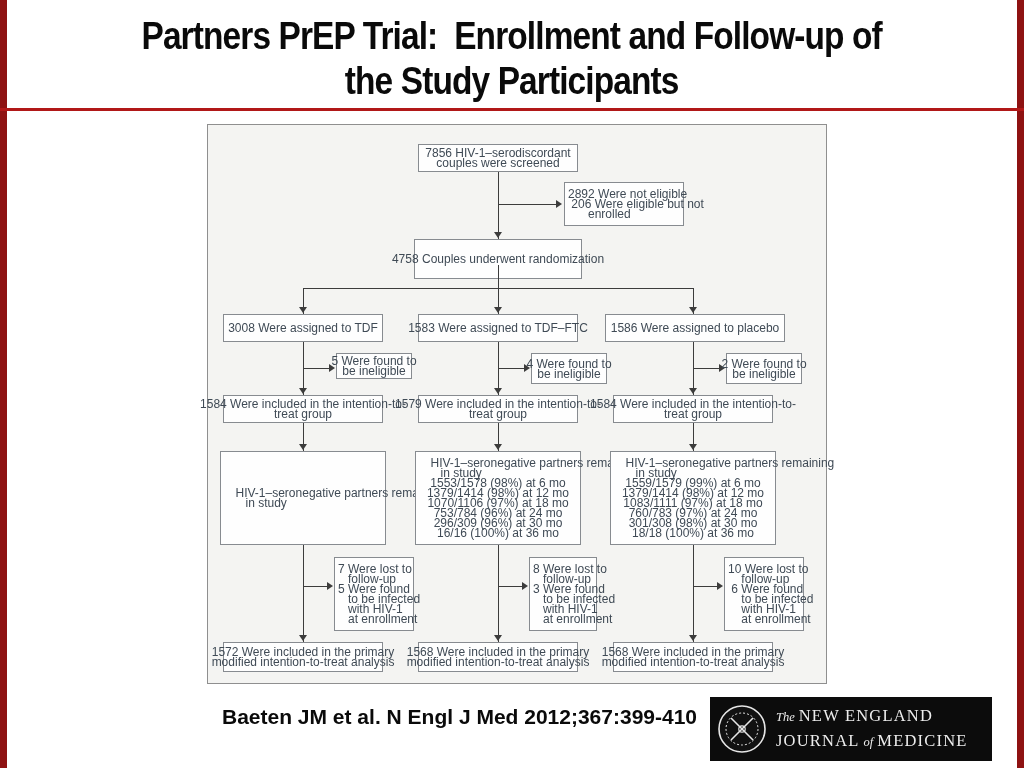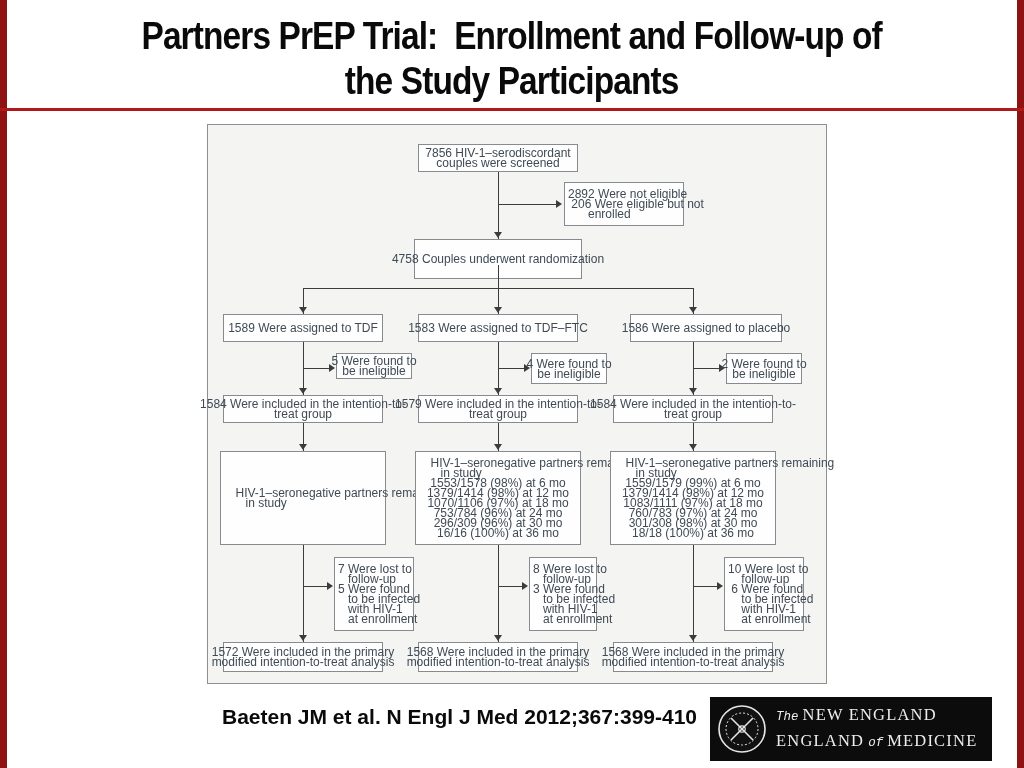--- a/index.html
+++ b/index.html
@@ -37,21 +37,21 @@
 
   
   .citation { position:absolute; left:222px; top:705px; font-size:21px; font-weight:bold;
               color:#0a0a0a; }
   .nejm { position:absolute; left:710px; top:697px; width:282px; height:64px;
           background:#0c0c0c; display:flex; align-items:center; }
   .seal { margin-left:7px; flex:0 0 auto; }
   .nejm-text { margin-left:9px; color:#ededed; font-family:"Liberation Serif", serif; }
   .nejm-row { line-height:23px; white-space:nowrap; }
   .nejm-caps { font-size:16.5px; letter-spacing:1.2px; }
-  .nejm-small { font-style:italic; font-size:12.5px; letter-spacing:0;font-family:Liberation Mono, monospace; }
+  .nejm-small { font-style:italic; font-size:12.5px; letter-spacing:0; }
 </style>
 </head>
 <body>
 
 <div class="stage">
 
   <div class="rail left"></div>
   <div class="rail right"></div>
 
   <div class="title-wrap">
@@ -110,21 +110,21 @@
     <div class="ad" style="left:481px;top:263px"></div>
     <div class="ln h" style="left:485px;top:243px;width:28px"></div>
     <div class="ar" style="left:511px;top:239px"></div>
     <div class="ln v" style="left:485px;top:298px;height:28px"></div>
     <div class="ad" style="left:481px;top:319px"></div>
     <div class="ln v" style="left:485px;top:420px;height:97px"></div>
     <div class="ad" style="left:481px;top:510px"></div>
     <div class="ln h" style="left:485px;top:461px;width:26px"></div>
     <div class="ar" style="left:509px;top:457px"></div>
 
-    <div class="box" style="left:15px;top:189px;width:160px;height:28px">1589 Were assigned to TDF</div>
+    <div class="box" style="left:15px;top:189px;width:160px;height:28px">3008 Were assigned to TDF</div>
     <div class="box" style="left:128px;top:228px;width:76px;height:26px">5 Were found to
 be ineligible</div>
     <div class="box" style="left:15px;top:270px;width:160px;height:28px">1584 Were included in the intention-to-
 treat group</div>
     <div class="box col" style="left:12px;top:326px;width:166px;height:94px">
       <div class="rem-head">HIV-1–seronegative partners remaining
    in study</div>
     </div>
     <div class="box pleft" style="left:126px;top:432px;width:80px;height:74px">7 Were lost to
    follow-up
@@ -152,21 +152,21 @@
     </div>
     <div class="box pleft" style="left:321px;top:432px;width:68px;height:74px">8 Were lost to
    follow-up
 3 Were found
    to be infected
    with HIV-1
    at enrollment</div>
     <div class="box" style="left:210px;top:517px;width:160px;height:30px">1568 Were included in the primary
 modified intention-to-treat analysis</div>
 
-    <div class="box" style="left:422px;top:189px;width:152px;height:28px">1586 Were assigned to placebo</div>
+    <div class="box" style="left:397px;top:189px;width:180px;height:28px">1586 Were assigned to placebo</div>
     <div class="box" style="left:518px;top:228px;width:76px;height:31px">2 Were found to
 be ineligible</div>
     <div class="box" style="left:405px;top:270px;width:160px;height:28px">1584 Were included in the intention-to-
 treat group</div>
     <div class="box col" style="left:402px;top:326px;width:166px;height:94px">
       <div class="rem-head">HIV-1–seronegative partners remaining
    in study</div>
       <div class="rem-data">1559/1579 (99%) at 6 mo
 1379/1414 (98%) at 12 mo
 1083/1111 (97%) at 18 mo
@@ -194,20 +194,20 @@
       <line x1="14" y1="14" x2="36" y2="36" stroke="#e6e6e6" stroke-width="1.6"></line>
       <line x1="36" y1="14" x2="14" y2="36" stroke="#e6e6e6" stroke-width="1.6"></line>
       <circle cx="25" cy="25" r="3.2" fill="none" stroke="#e6e6e6" stroke-width="1.2"></circle>
     </svg>
     <div class="nejm-text">
       <div class="nejm-row">
         <span class="nejm-small">The</span>
         <span class="nejm-caps">NEW ENGLAND</span>
       </div>
       <div class="nejm-row">
-        <span class="nejm-caps">ENGLAND</span>
+        <span class="nejm-caps">JOURNAL</span>
         <span class="nejm-small">of</span>
         <span class="nejm-caps">MEDICINE</span>
       </div>
     </div>
   </div>
 
 </div>
 
 </body></html>

